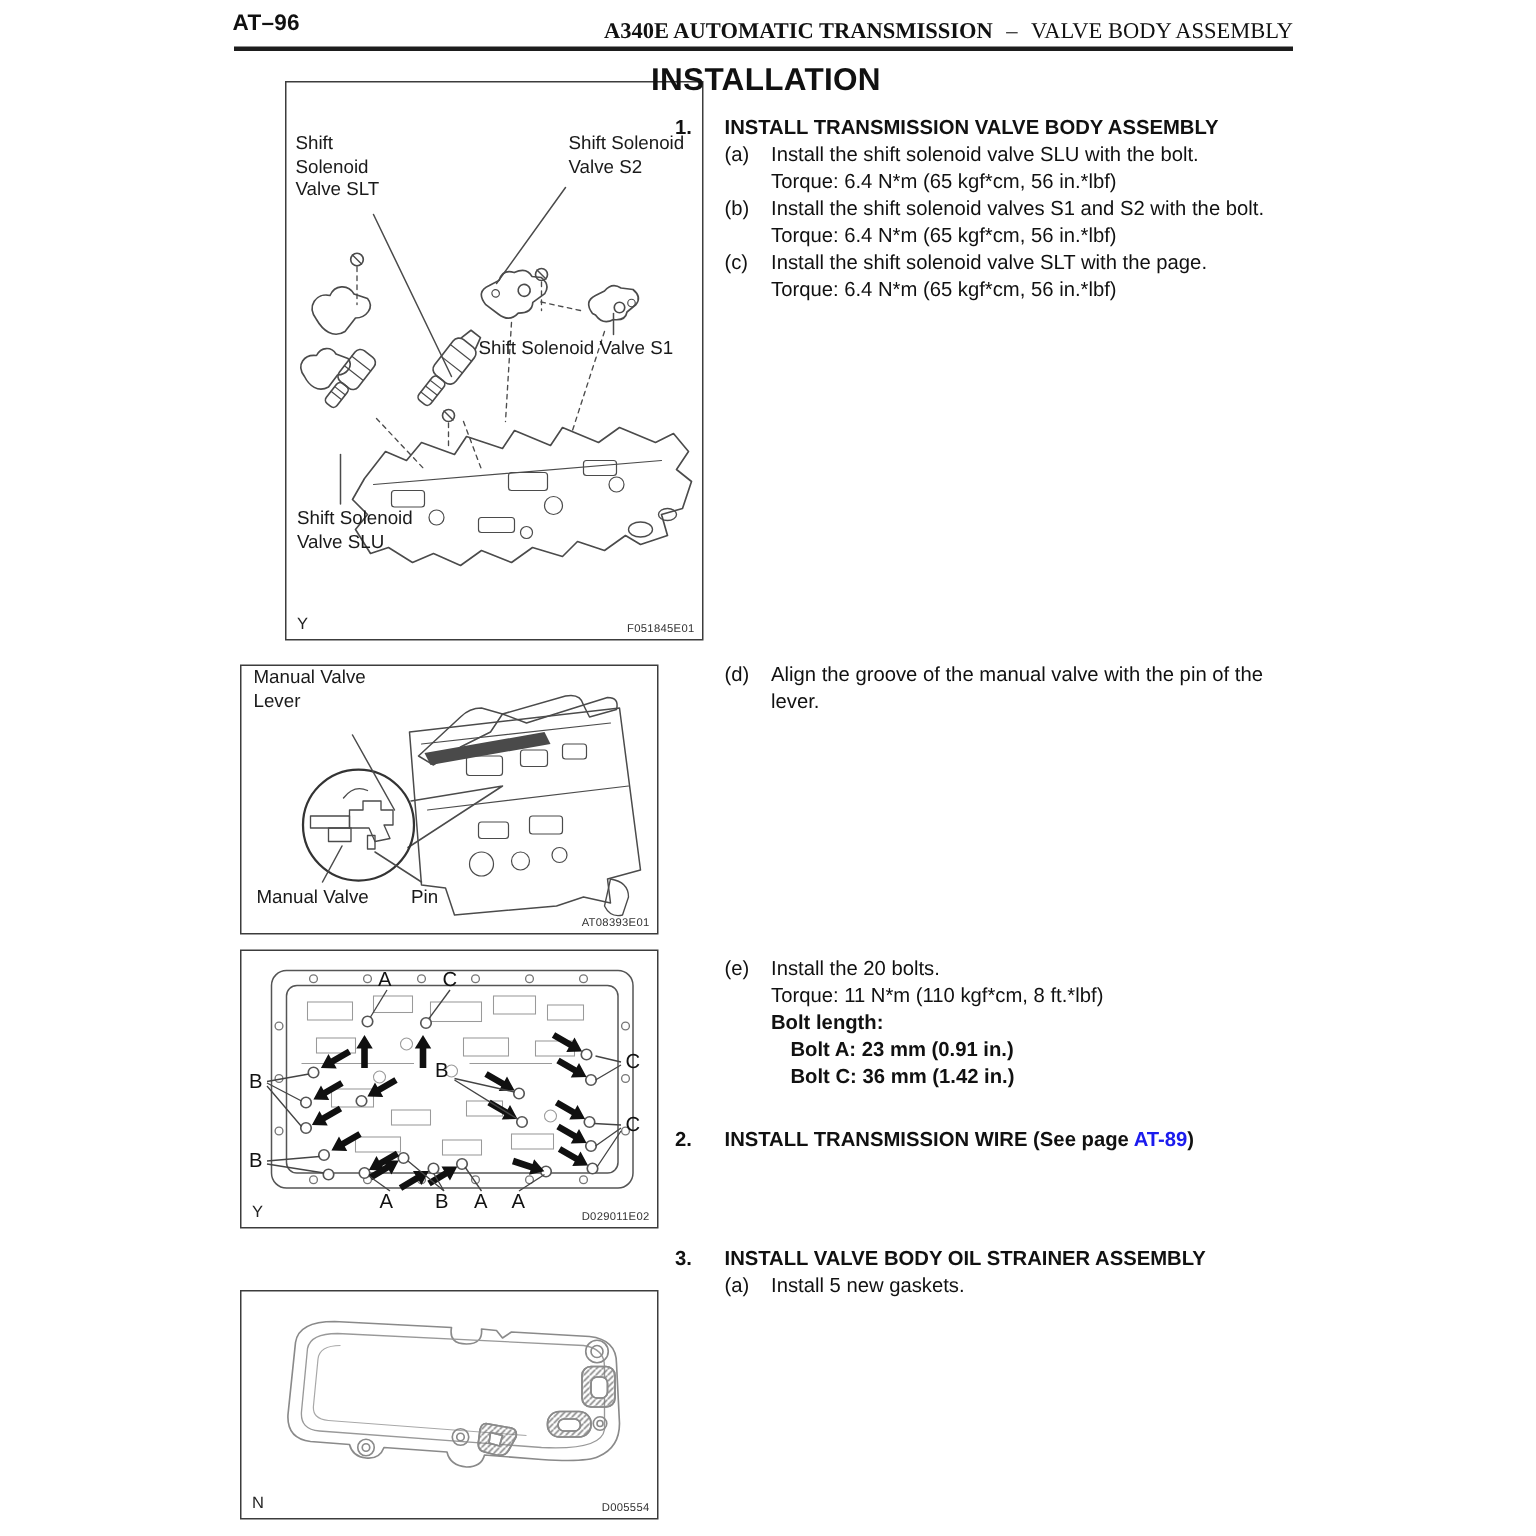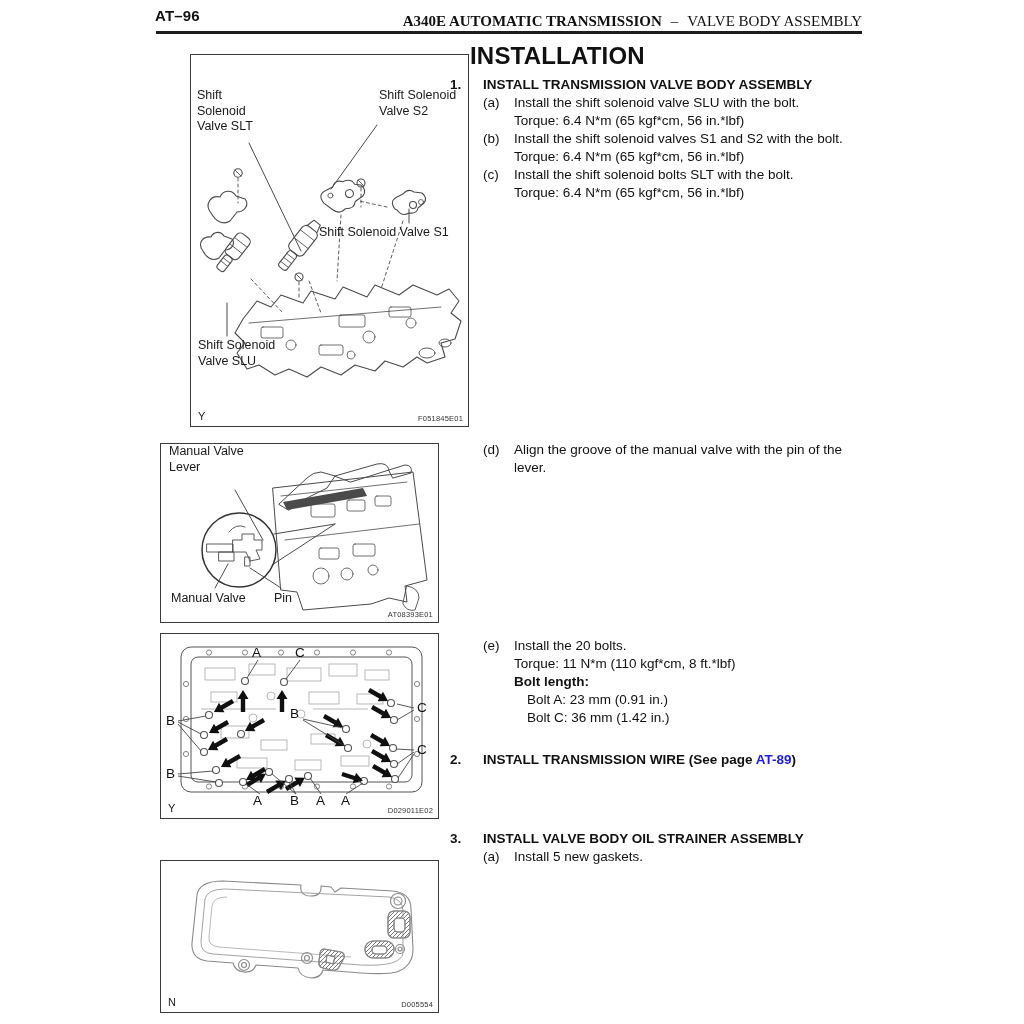--- a/index.html
+++ b/index.html
@@ -19,31 +19,31 @@
   #fig2 { top:443px; height:178px; }
   #fig3 { top:633px; height:184px; }
   #fig4 { top:860px; height:151px; }
   .figbox svg { position:absolute; left:0; top:0; width:100%; height:100%; }
   .figlabel  { position:absolute; font-size:12.5px; line-height:15.5px; color:#1a1a1a; }
   .nowrap { white-space:nowrap; }
   .figletter { position:absolute; font-size:13.5px; color:#111; }
   .corner  { position:absolute; left:7px;  bottom:4px; font-size:11px; color:#222; }
   .figcode { position:absolute; right:5px; bottom:3px; font-size:7.5px; color:#333; letter-spacing:.2px; }
 
-  .doctitle { position:absolute; left:470px; top:42px; font-size:24px; font-weight:bold; letter-spacing:.2px; }
+  .doctitle { position:absolute; left:434px; top:42px; font-size:21px; font-weight:bold; letter-spacing:.2px; }
   .step { position:absolute; left:450px; font-size:13.5px; line-height:18px; width:428px; }
   .srow { display:flex; }
   .srow .num  { width:33px; flex:none; font-weight:bold; }
   .srow .head { font-weight:bold; }
   .items { margin-left:33px; }
   .item { display:flex; }
   .item .lbl  { width:31px; flex:none; }
   .item .btxt { width:358px; }
   .bold { font-weight:bold; }
-  .sub  { margin-left:13px; font-weight:normal; }
+  .sub  { margin-left:13px; font-weight:bold; }
   .freeitem { position:absolute; left:483px; font-size:13.5px; line-height:18px; display:flex; width:400px; }
   .pglink { font-weight:bold; text-decoration:none; cursor:pointer; }
 </style>
 </head>
 <body>
 
 <div class="pagenum">AT–96</div>
 <div class="htitle">
   <span class="b">A340E AUTOMATIC TRANSMISSION</span><span class="sep">–</span><span>VALVE BODY ASSEMBLY</span>
 </div>
@@ -352,21 +352,21 @@
     <div class="item">
       <span class="lbl">(b)</span>
       <span class="btxt">
         <span>Install the shift solenoid valves S1 and S2 with the bolt.</span>
         <span class="torque" style="display:block">Torque: 6.4 N*m (65 kgf*cm, 56 in.*lbf)</span>
       </span>
     </div>
     <div class="item">
       <span class="lbl">(c)</span>
       <span class="btxt">
-        <span>Install the shift solenoid bolts SLT with the bolt.</span>
+        <span>Install the shift solenoid valve SLT with the page.</span>
         <span class="torque" style="display:block">Torque: 6.4 N*m (65 kgf*cm, 56 in.*lbf)</span>
       </span>
     </div>
   </div>
 </div>
 
 <div class="freeitem" style="top:441px">
   <span class="lbl" style="width:31px;flex:none">(d)</span>
   <span class="btxt" style="width:358px">Align the groove of the manual valve with the pin of the lever.</span>
 </div>

